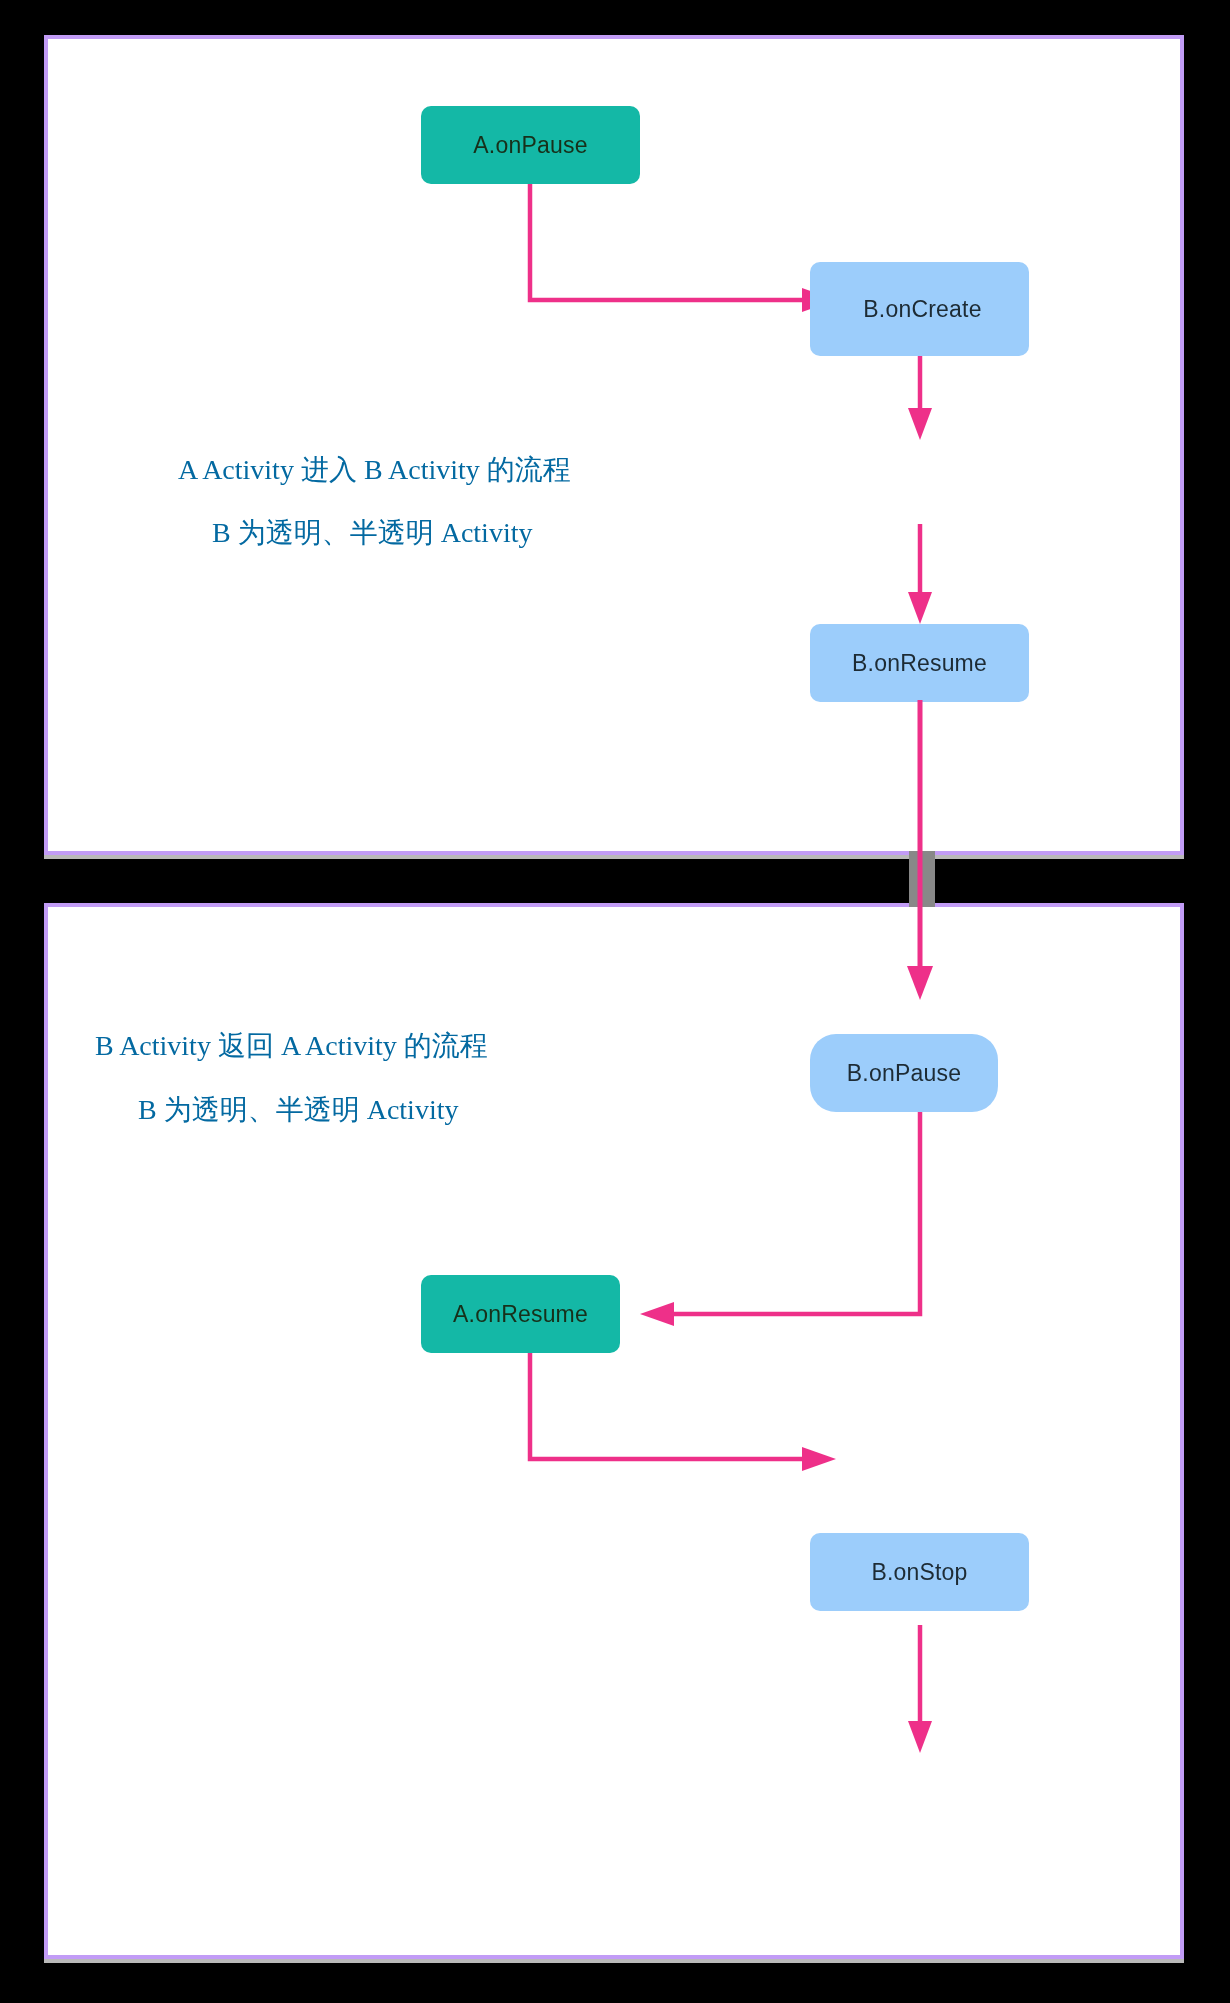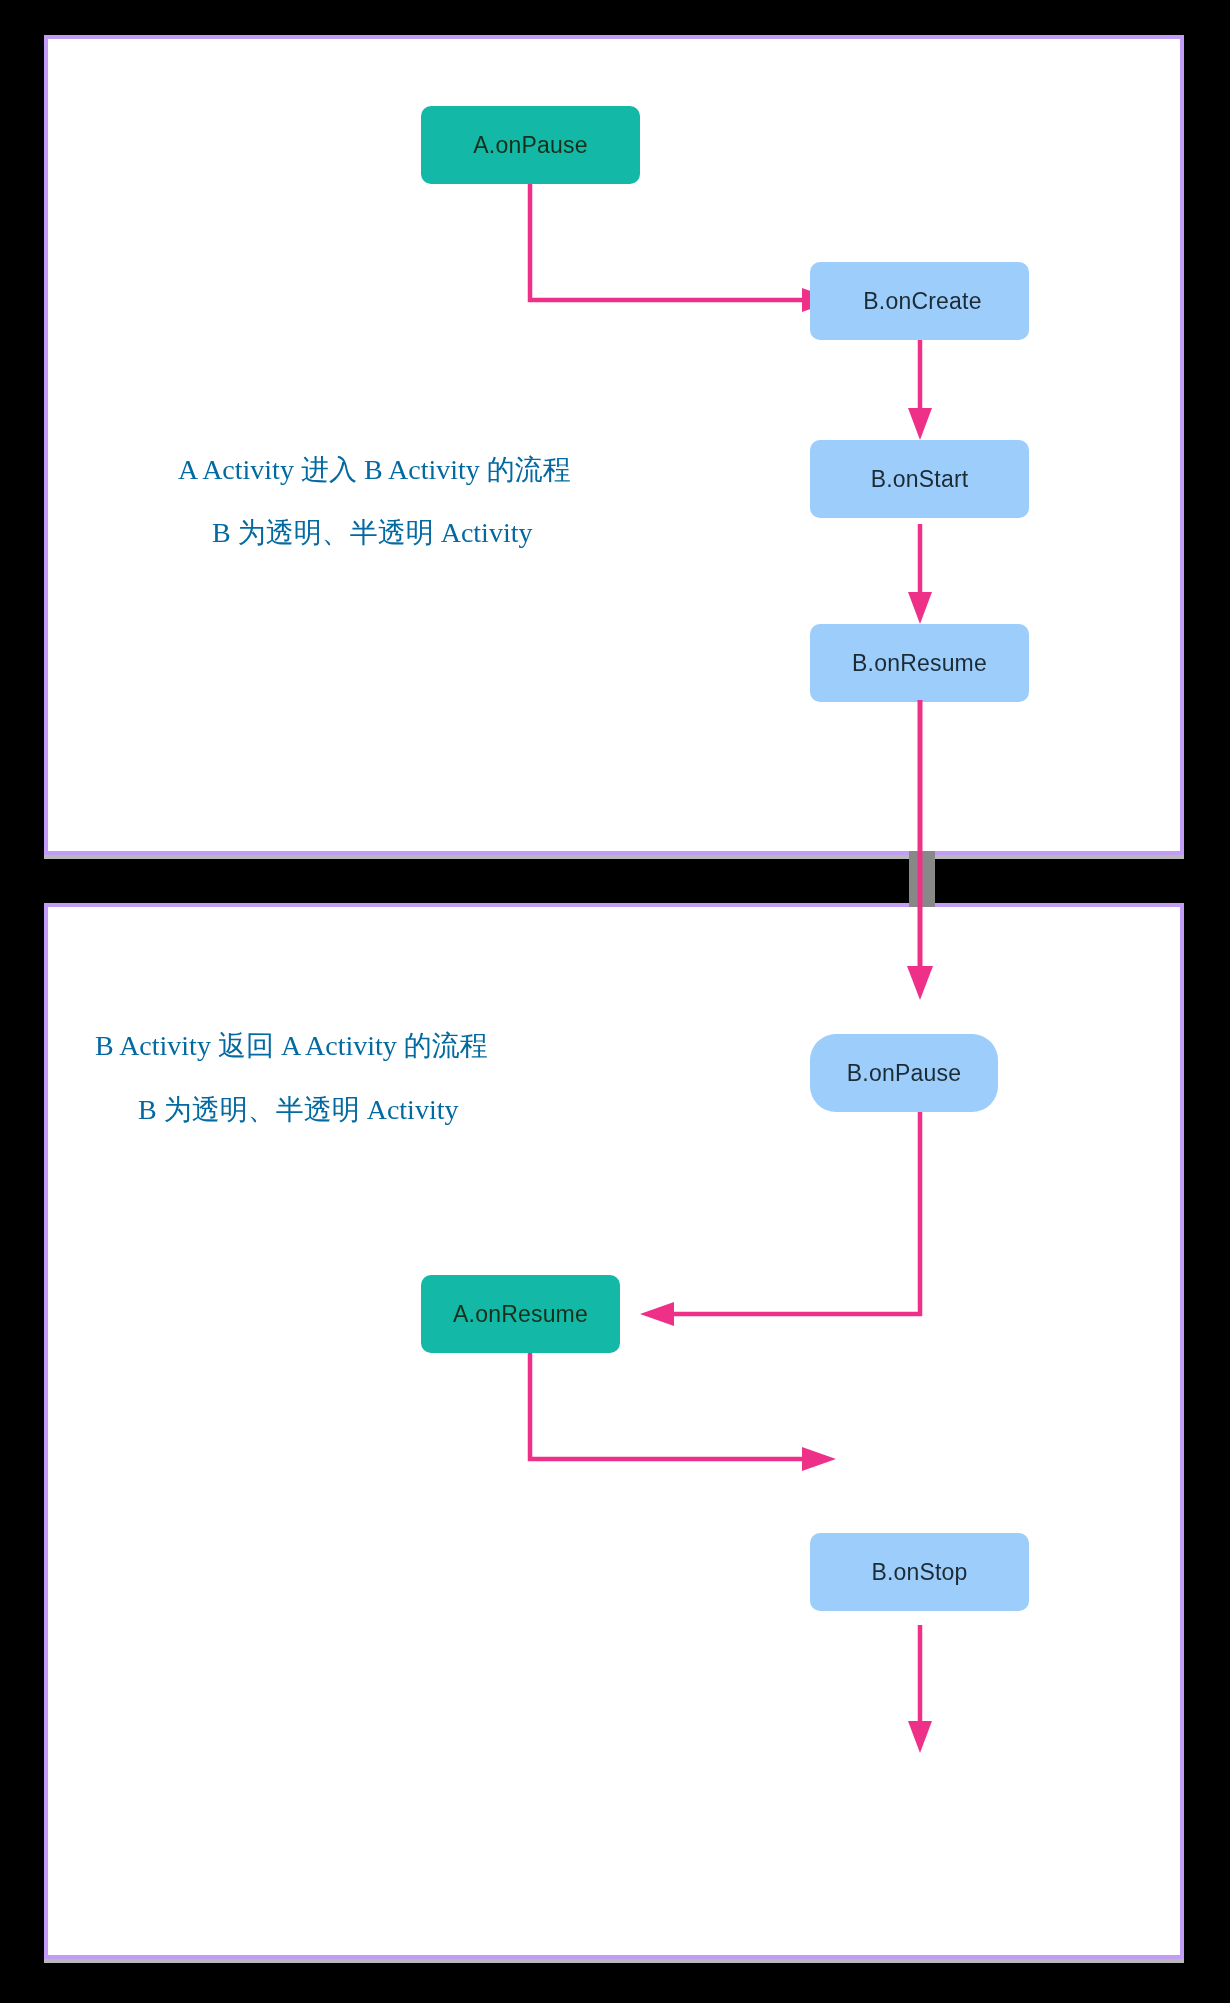--- a/index.html
+++ b/index.html
@@ -98,27 +98,24 @@
     <svg width="80" height="110" viewBox="0 0 80 110">
       <path d="M 40 0 L 40 72" stroke="#ee3089" stroke-width="4.5" fill="none"></path>
       <polygon points="28,68 52,68 40,100" fill="#ee3089"></polygon>
     </svg>
   </div>
 
   <div class="node green" style="left:421px; top:106px; width:219px; height:78px;">
     <span>A.onPause</span>
   </div>
 
-  <div class="node blue" style="left:810px; top:262px; width:219px; height:78px;padding-left:6px;">
+  <div class="node blue" style="left:810px; top:262px; width:219px; height:94px;padding-left:6px;">
     <span>B.onCreate</span>
   </div>
 
-  <div class="node blue" style="left:810px; top:440px; width:219px; height:78px;">
-    <span>B.onStart</span>
-  </div>
 
   <div class="node blue" style="left:810px; top:624px; width:219px; height:78px;">
     <span>B.onResume</span>
   </div>
 
   <div id="gap-bridge" class="conn" style="left:880px; top:700px; width:80px; height:310px;">
     <svg width="80" height="310" viewBox="0 0 80 310">
       <path d="M 40 0 L 40 272" stroke="#ee3089" stroke-width="5" fill="none"></path>
       <polygon points="27,266 53,266 40,300" fill="#ee3089"></polygon>
     </svg>

